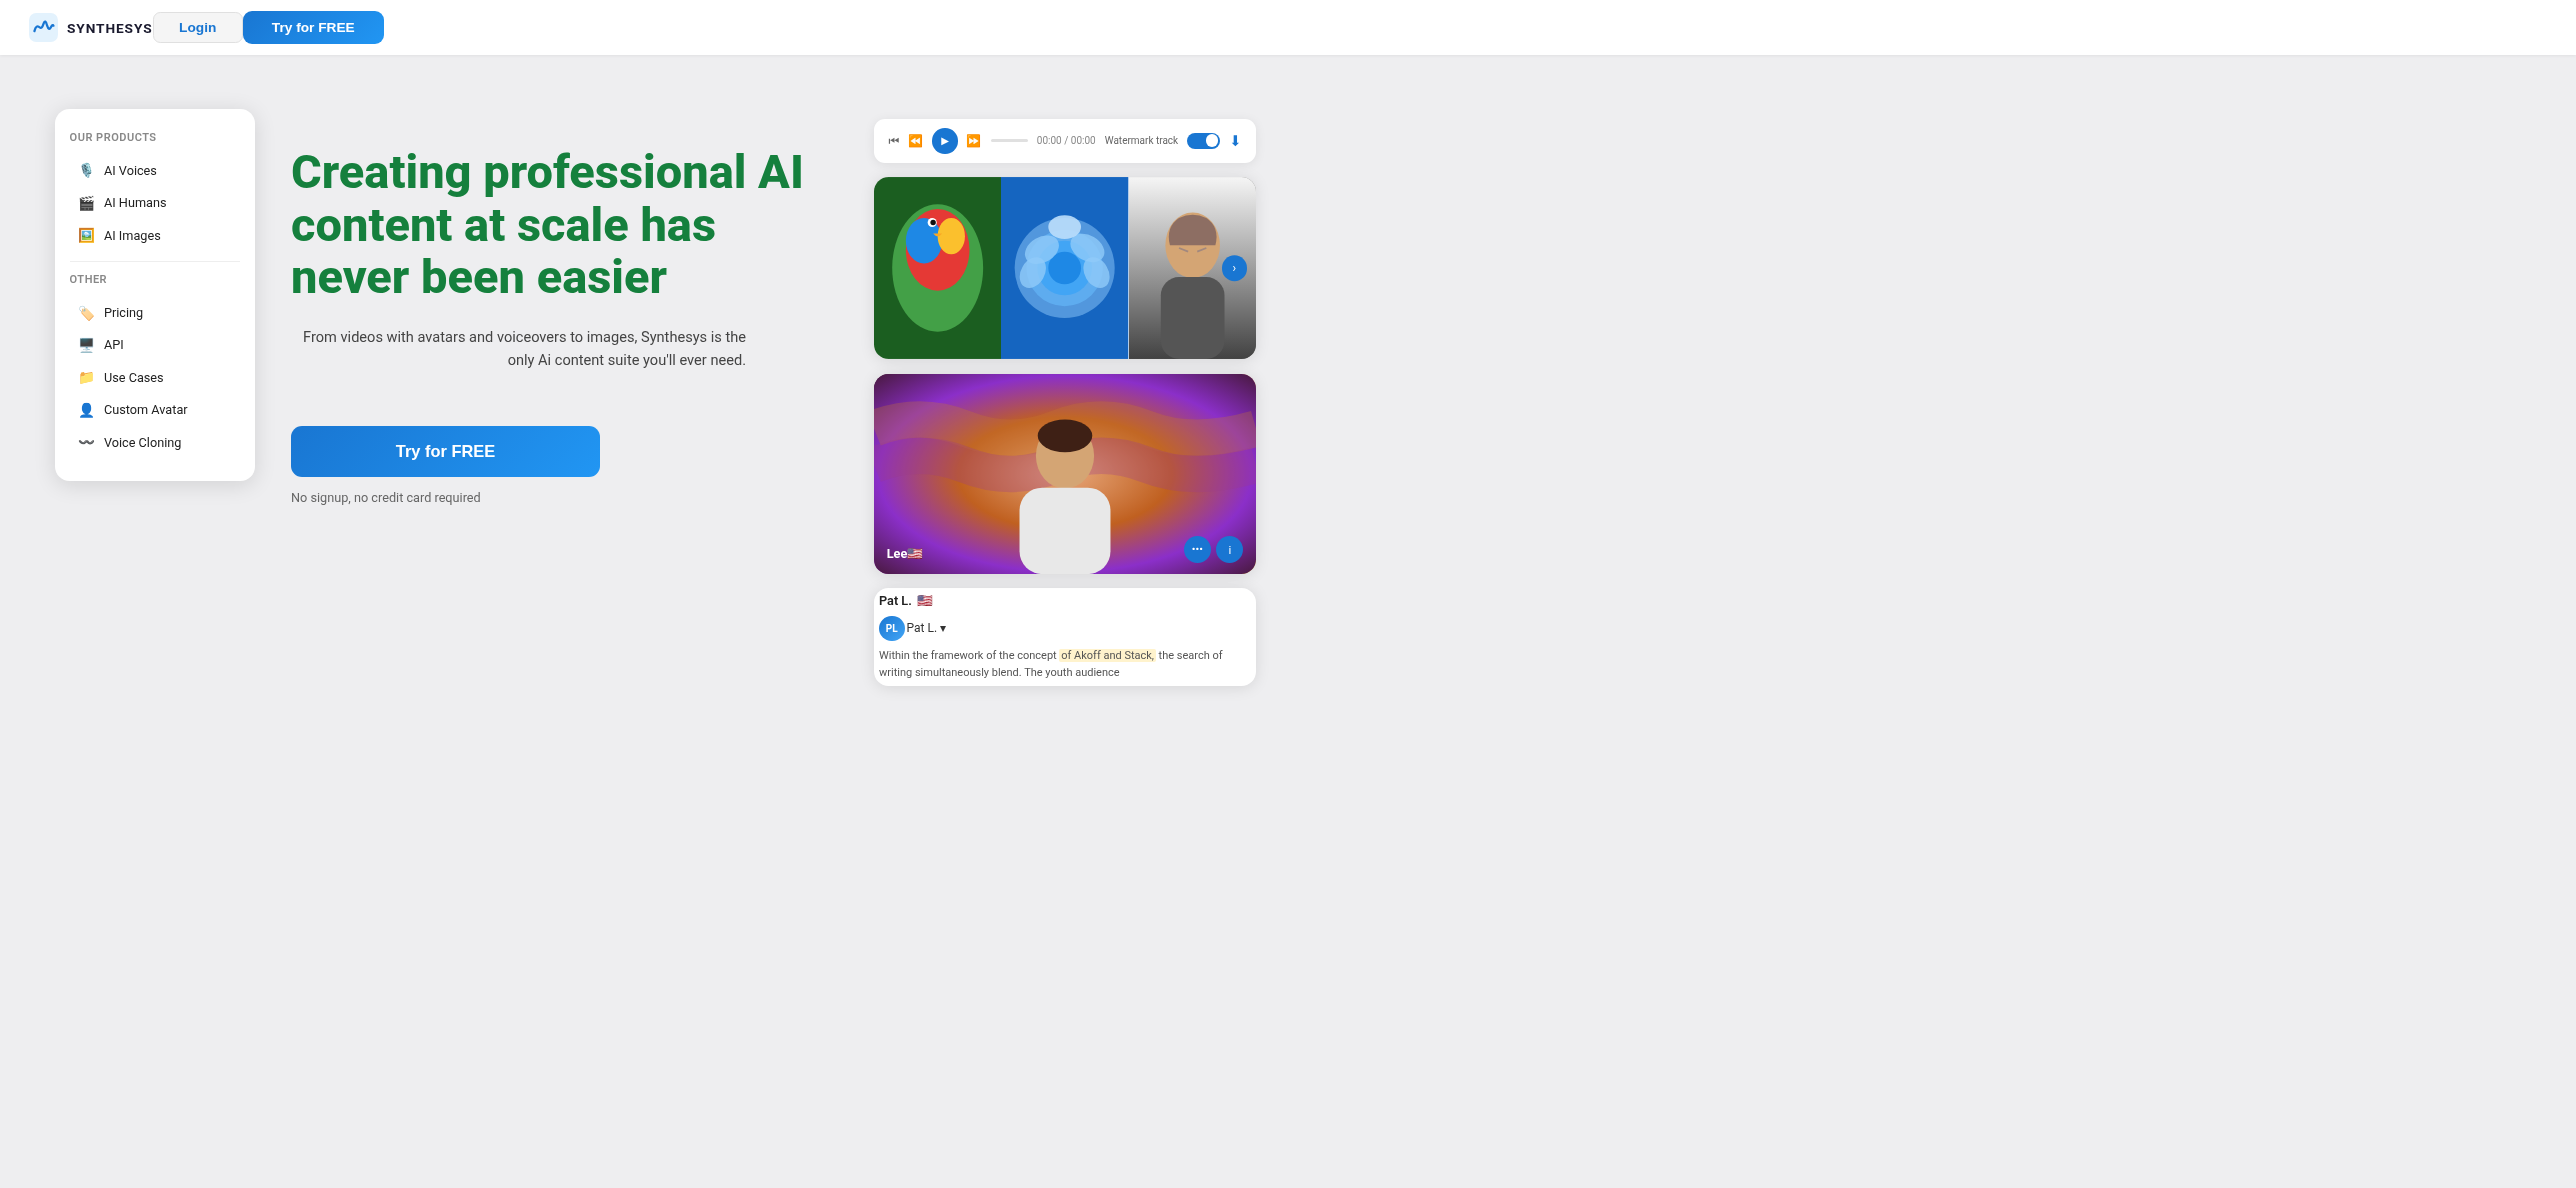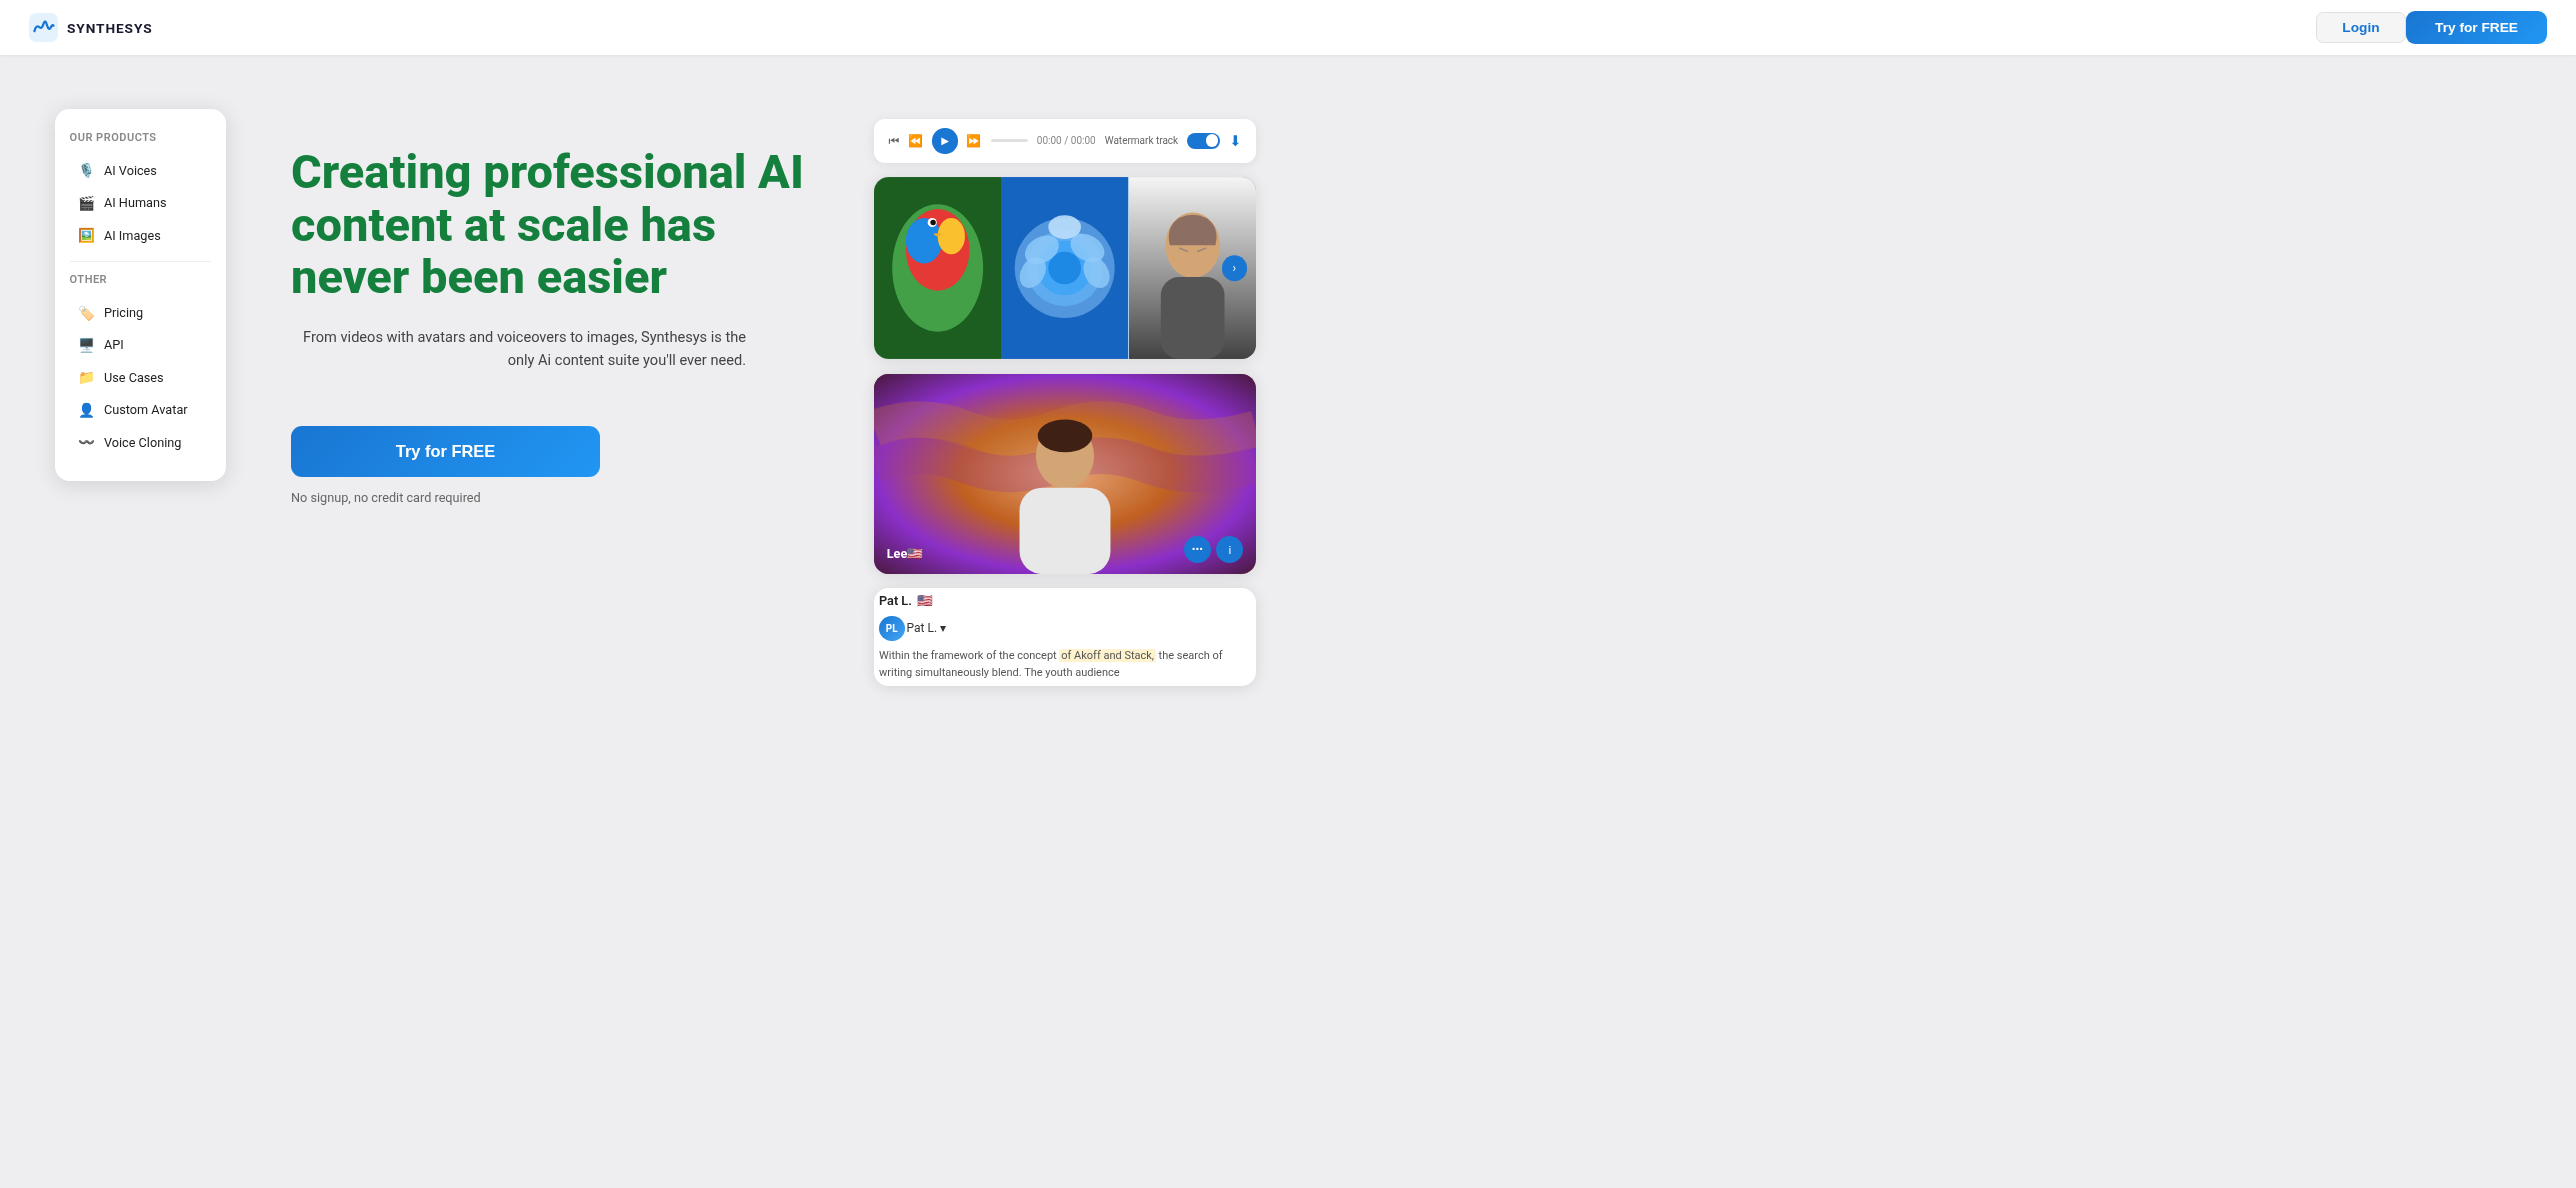--- a/index.html
+++ b/index.html
@@ -12,21 +12,21 @@
     }
 
     
     .navbar {
       position: fixed;
       top: 0; left: 0; right: 0;
       height: 55px;
       background: #fff;
       display: flex;
       align-items: center;
-      justify-content: space-between;
+      justify-content: flex-start;
       padding: 0 29px;
       z-index: 100;
       box-shadow: 0 0.9px 3.6px rgba(0,0,0,0.08);
     }
 
     .nav-logo {
       display: flex;
       align-items: center;
       gap: 9px;
     }
@@ -77,21 +77,21 @@
       display: flex;
       min-height: 100vh;
       background: #eeeef0;
     }
 
     
     .dropdown-menu {
       position: absolute;
       top: 109px;
       left: 55px;
-      width: 171px;
+      width: 200px;
       background: #fff;
       border-radius: 14.6px;
       box-shadow: 0 3.6px 22px rgba(0,0,0,0.12);
       padding: 22px 14.6px;
       z-index: 50;
     }
 
     .menu-section-title {
       font-size: 11px;
       font-weight: 600;

